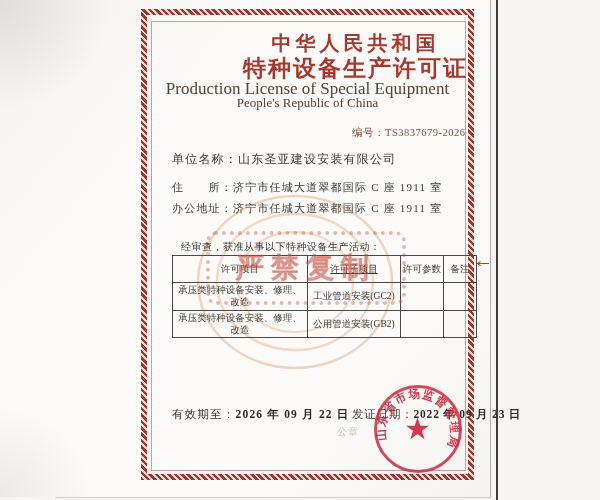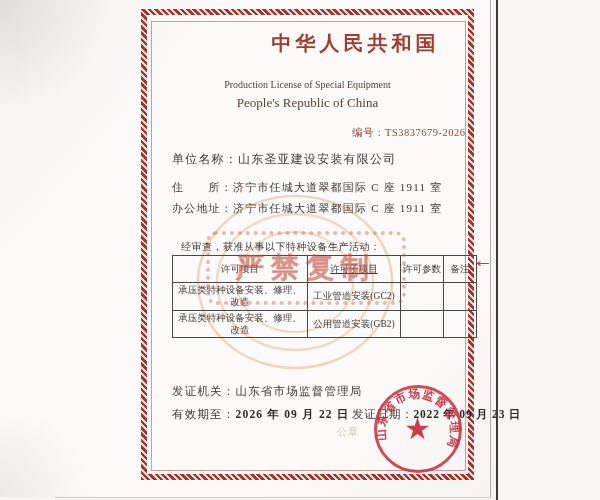--- a/index.html
+++ b/index.html
@@ -28,21 +28,21 @@
   }
   .cert-inner{
     left:151px;top:21px;width:313px;height:448px;
     border:1px solid rgba(166,61,52,.5);
   }
   
   .t-cn{left:141px;width:333px;text-align:center;color:#a6392e;font-weight:bold;padding-left:48px;}
   .t1{top:30px;font-size:20px;letter-spacing:4px;}
   .t2{top:53px;font-size:23px;letter-spacing:2px;}
   .t-en{left:141px;width:333px;text-align:center;color:#52423a;}
-  .e1{top:79px;font-size:10px;}
+  .e1{top:79px;font-size:17px;}
   .e2{top:95px;font-size:13px;}
   .serial{left:352px;top:126px;font-size:10.5px;color:#8b4a39;letter-spacing:.5px;}
   
   .line{color:#3d3a37;font-size:12px;letter-spacing:1.2px;white-space:nowrap;}
   .l-unit{left:172px;top:151px;}
   .l-res{left:172px;top:180px;font-size:11px;}
   .l-off{left:172px;top:201px;font-size:11px;}
   .statement{left:181px;top:240px;font-size:10px;color:#3d3a37;letter-spacing:.5px;}
   
   .lic-table{
@@ -99,20 +99,21 @@
   <svg class="abs emblem" width="215" height="185" viewBox="0 0 215 185">
     <ellipse cx="105" cy="92" rx="97" ry="86" fill="none" stroke="rgba(224,166,118,0.45)" stroke-width="2.5"></ellipse>
     <ellipse cx="105" cy="92" rx="78" ry="68" fill="none" stroke="rgba(224,166,118,0.40)" stroke-width="2.5"></ellipse>
     <ellipse cx="105" cy="92" rx="58" ry="50" fill="none" stroke="rgba(224,166,118,0.40)" stroke-width="2"></ellipse>
   </svg>
 
   <div class="abs cert-frame"></div>
   <div class="abs cert-inner"></div>
 
   <div class="abs t-cn t1">中华人民共和国</div>
+  <div class="abs t-cn t2">特种设备生产许可证</div>
   <div class="abs t-en e1">Production License of Special Equipment</div>
   <div class="abs t-en e2">People's Republic of China</div>
 
   <div class="abs serial"><span>编号：</span><span>TS3837679-2026</span></div>
 
   <div class="abs line l-unit"><span>单位名称：</span><span>山东圣亚建设安装有限公司</span></div>
 
   <div class="abs line l-res"><span>住　　所：</span><span>济宁市任城大道翠都国际 C 座 1911 室</span></div>
 
   <div class="abs line l-off"><span>办公地址：</span><span>济宁市任城大道翠都国际 C 座 1911 室</span></div>
@@ -139,21 +140,20 @@
       <td></td>
       <td></td>
     </tr>
   </tbody>
     </table>
 
   <div class="abs wm">
     <span class="wm-text">严禁复制</span>
   </div>
 
-  <div class="abs line l-issuer"><span>发证机关：</span><span>山东省市场监督管理局</span></div>
 
   <div class="abs line l-valid"><span>有效期至：</span><span class="val-strong">2026 年 09 月 22 日</span></div>
 
   <div class="abs line l-issued"><span>发证日期：</span><span class="val-strong">2022 年 09 月 23 日</span></div>
 
   <div class="abs faint-note">公章</div>
 
   <div class="abs seal">
     <svg width="88" height="88" viewBox="0 0 88 88">
       <defs>

